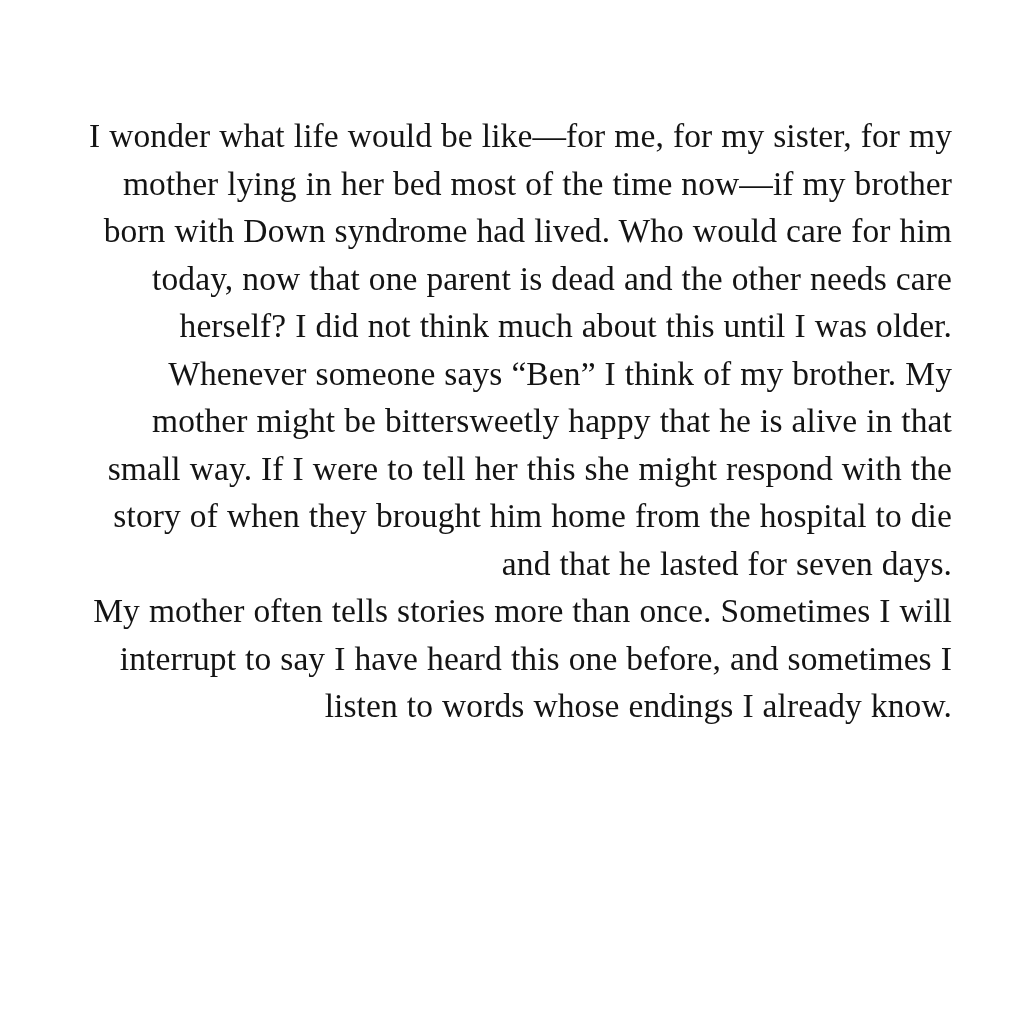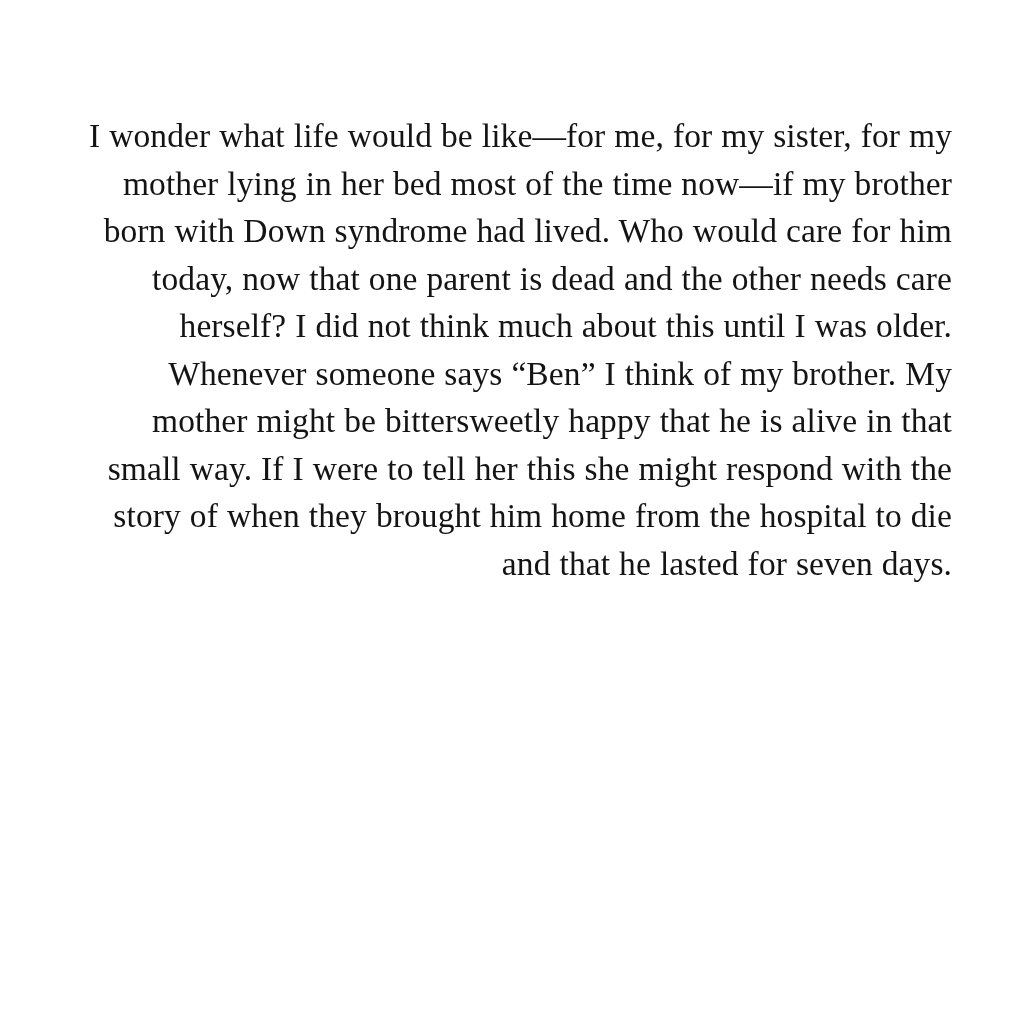--- a/index.html
+++ b/index.html
@@ -34,13 +34,14 @@
   }
   .para + .para {
   }
 </style>
 </head>
 <body>
 
 <div class="page">
   <p class="para">I wonder what life would be like—for me, for my sister, for my mother lying in her bed most of the time now—if my brother  born with Down syndrome had lived. Who would care for him today, now that one parent is dead and the other needs care herself? I did not think much about this until I was older.</p>
   <p class="para">Whenever someone says “Ben” I think of my brother. My mother might be bittersweetly happy that he is alive in that small way. If I were to tell her this she might respond with the story of when they brought him home from the hospital to die and that he lasted for seven days.</p>
+  <p class="para">My mother often tells stories more than once. Sometimes I will interrupt to say I have heard this one before, and sometimes I listen to words whose endings I already know.</p>
 </div>
 
 </body></html>

